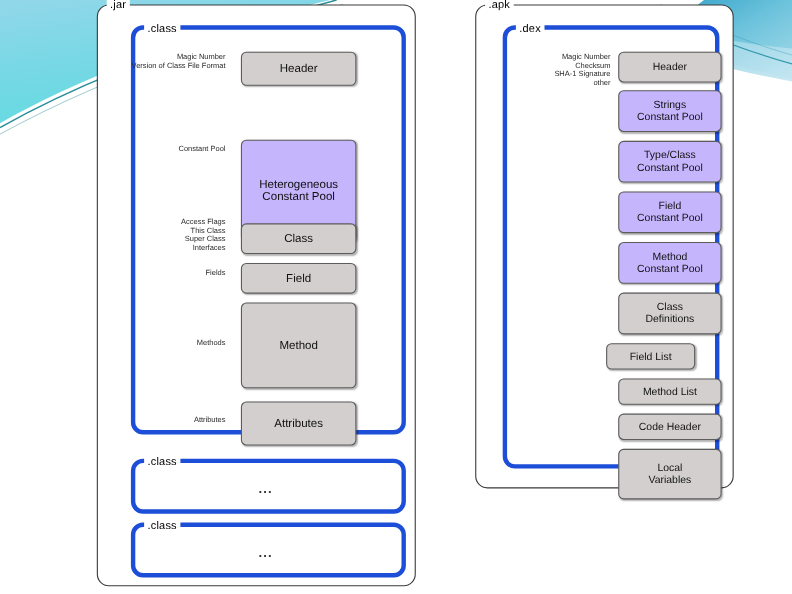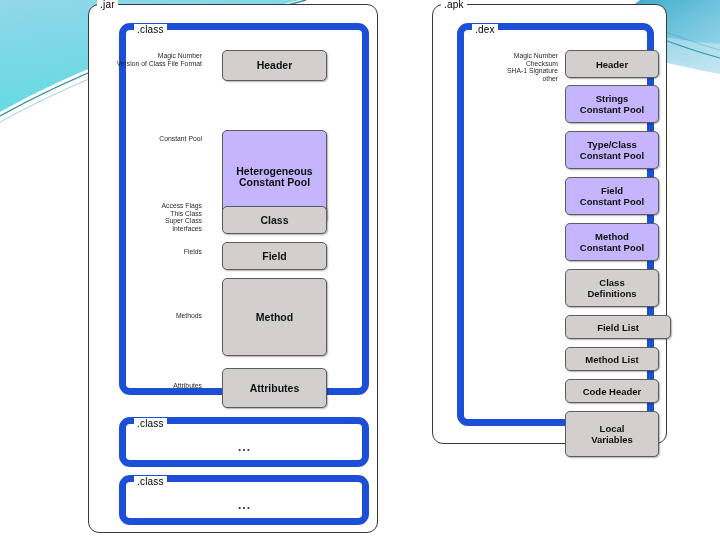--- a/index.html
+++ b/index.html
@@ -57,35 +57,35 @@
   #apk-panel  { left: 396px; top: 4px;   width: 235px; height: 440px; margin-left: 36px; }
 
   
   #class-panel-main { left: 30px; top: 18px; width: 250px; height: 372px; }
   #class-panel-2    { left: 30px; top: 412px; width: 250px; height: 50px; }
   #class-panel-3    { left: 30px; top: 470px; width: 250px; height: 50px; }
   #dex-panel        { left: 24px; top: 18px; width: 197px; height: 403px; }
 
   .inner-panel {
     position: absolute;
-    border: 7px solid #1d4ed8;
+    border: 4px solid #1d4ed8;
     border-radius: 11px;
     background: #ffffff;
   }
 
   
   .block {
     position: absolute;
     border: 1px solid #5c5c5c;
     border-radius: 5px;
     display: flex;
     align-items: center;
     justify-content: center;
     text-align: center;
-    font-weight: bold;
+    font-weight: normal;
     font-size: 9.5px;
     line-height: 11px;
     color: #101010;
     box-shadow: 1px 1px 1.5px rgba(0,0,0,0.30);
     white-space: pre-line;
     padding: 0 2px;
   }
 
   .block.gray { background: #d3cfcf; }
   .block.blue { background: #c4b5fd; }
@@ -199,21 +199,21 @@
       <div class="block blue" style="left:101px; top:55px; width:94px; height:38px;">Strings
 Constant Pool</div>
       <div class="block blue" style="left:101px; top:101px; width:94px; height:38px;">Type/Class
 Constant Pool</div>
       <div class="block blue" style="left:101px; top:147px; width:94px; height:38px;">Field
 Constant Pool</div>
       <div class="block blue" style="left:101px; top:193px; width:94px; height:38px;">Method
 Constant Pool</div>
       <div class="block gray" style="left:101px; top:239px; width:94px; height:38px;">Class
 Definitions</div>
-      <div class="block gray" style="left:101px; top:285px; width:106px; height:24px;">Field List</div>
+      <div class="block gray" style="left:90px; top:285px; width:81px; height:24px;">Field List</div>
       <div class="block gray" style="left:101px; top:317px; width:94px; height:24px;">Method List</div>
       <div class="block gray" style="left:101px; top:349px; width:94px; height:24px;">Code Header</div>
       <div class="block gray" style="left:101px; top:381px; width:94px; height:46px;">Local
 Variables</div>
     </div>
   </div>
 
 </div>
 
 </body></html>

